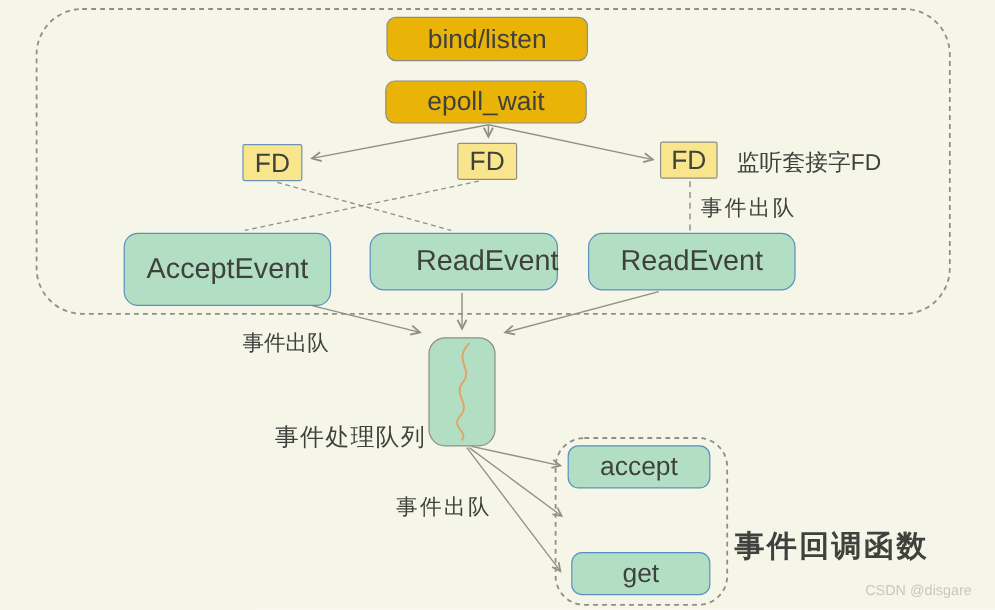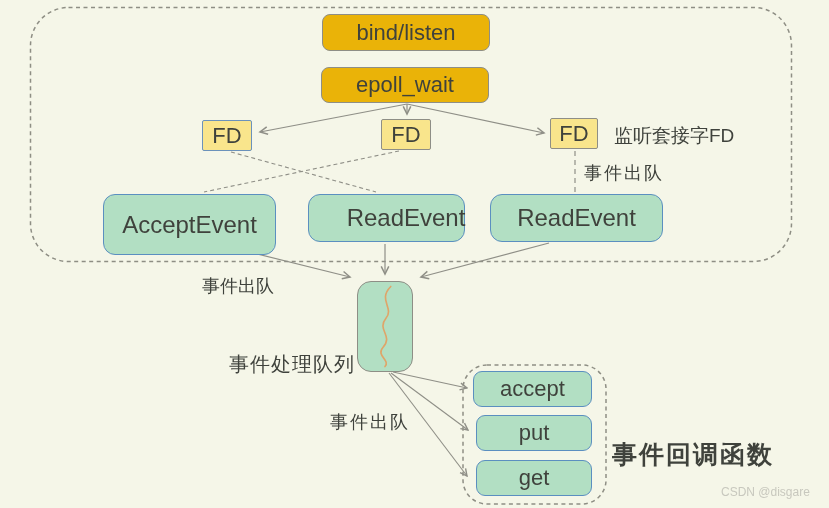--- a/index.html
+++ b/index.html
@@ -93,21 +93,20 @@
   <div class="node event" style="left:490px;top:194px;width:173px;height:48px;">ReadEvent</div>
 
   <div class="node queue">
     <svg width="56" height="91" viewBox="0 0 56 91">
       <path d="M34,4 C20,18 38,26 29,37 C19,49 37,55 26,67 C18,76 34,80 28,87" fill="none" stroke="#dfa569" stroke-width="1.7" stroke-linecap="round"></path>
     </svg>
   </div>
 
   <div class="node cb" style="left:473px;top:371px;width:119px;height:36px;">accept</div>
 
-  <div class="node cb" style="left:476px;top:415px;width:116px;height:36px;">put</div>
 
   <div class="node cb" style="left:476px;top:460px;width:116px;height:36px;">get</div>
 
   <span class="cn" style="left:614px;top:123px;font-size:19px;">监听套接字FD</span>
 
   <span class="cn small-sp" style="left:584px;top:161px;">事件出队</span>
 
   <span class="cn" style="left:202px;top:274px;">事件出队</span>
 
   <span class="cn" style="left:229px;top:311px;font-size:20px;letter-spacing:1px;margin-top:40px;">事件处理队列</span>

